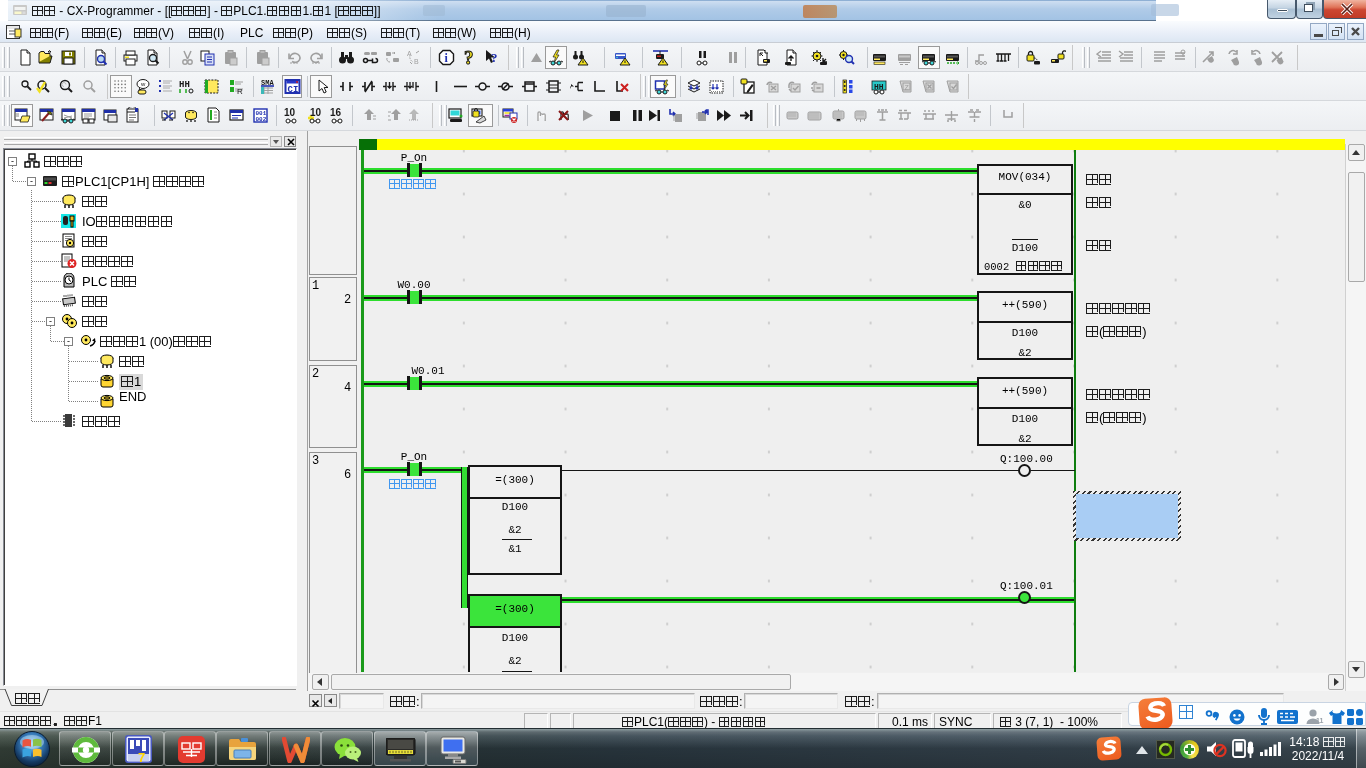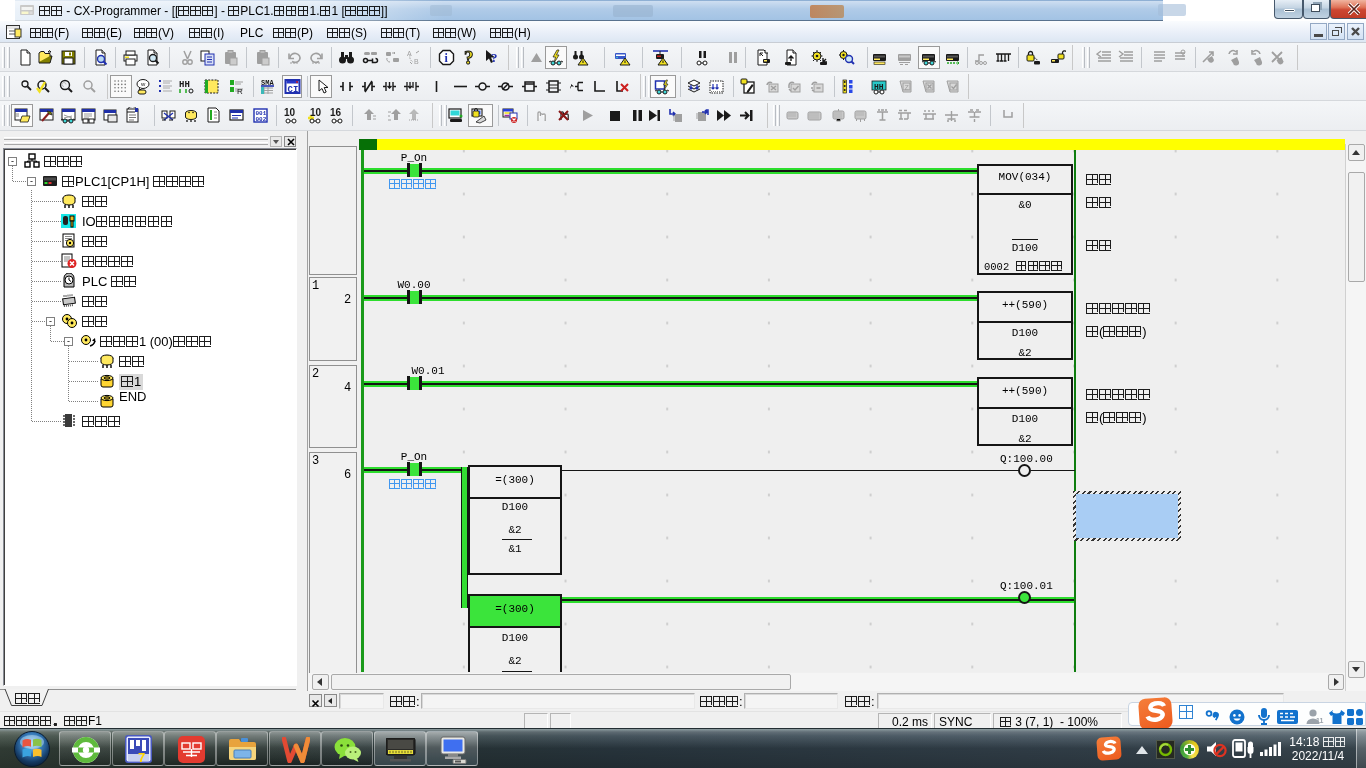--- a/index.html
+++ b/index.html
@@ -5,21 +5,21 @@
 .a{position:absolute}
 i.q{display:inline-block;width:.9em;height:.86em;vertical-align:-.07em;margin-right:.1em;opacity:.88;background:
 linear-gradient(currentColor,currentColor) 0 0/100% 1px no-repeat,
 linear-gradient(currentColor,currentColor) 0 48%/100% 1px no-repeat,
 linear-gradient(currentColor,currentColor) 0 100%/100% 1px no-repeat,
 linear-gradient(currentColor,currentColor) 0 0/1px 100% no-repeat,
 linear-gradient(currentColor,currentColor) 52% 0/1px 100% no-repeat,
 linear-gradient(currentColor,currentColor) 100% 15%/1px 85% no-repeat}
 i.qc{background:radial-gradient(circle at 30% 85%,currentColor 0 1.5px,transparent 2px)}
 
-#title{left:15px;top:0;width:1148px;height:21px;background:linear-gradient(#d2e1f2,#b0cbe8 45%,#a3c3e4);border-bottom:1px solid #58728e;box-shadow:inset 0 1px 0 #8fb0d4}
+#title{left:8px;top:0;width:1148px;height:21px;background:linear-gradient(#d2e1f2,#b0cbe8 45%,#a3c3e4);border-bottom:1px solid #58728e;box-shadow:inset 0 1px 0 #8fb0d4}
 #title .txt{left:24px;top:4px;font-size:12px;color:#000}
 .wbtn{top:0;height:19px;border:1px solid #46586c;border-top:none;border-radius:0 0 4px 4px}
 
 #menu{left:0;top:21px;width:1366px;height:22px;background:linear-gradient(#fafcfe,#e8eef8 60%,#dde7f3);border-bottom:1px solid #c8cdd4}
 #menu span{font-size:12px;color:#000;position:absolute;top:5px}
 .mdib{top:2px;width:17px;height:17px;background:linear-gradient(#eaf2fc,#d3e2f4);border:1px solid #93a8c4;color:#444;font-size:11px;text-align:center;line-height:15px}
 
 .tbrow{left:0;width:1366px;height:29px;background:linear-gradient(#f4f6f8,#eceef1);border-bottom:1px solid #d5d8dc}
 .grip{top:4px;width:3px;height:21px;border-left:1px solid #fff;border-right:1px solid #b8bcc2}
 .tsep{top:4px;width:1px;height:21px;background:#c3c7cc}
@@ -1087,22 +1087,25 @@
  <div class="a" style="left:400px;top:3px;font-size:13px"><i class="q"></i><i class="q"></i><i class="q"></i>:</div>
  <div class="field" style="left:444px;width:94px"></div>
  <div class="a" style="left:545px;top:3px;font-size:13px"><i class="q"></i><i class="q"></i>:</div>
  <div class="field" style="left:577px;width:407px"></div>
 </div>
 
 <div class="a" id="statusbar">
  <div class="a" style="left:4px;top:2px;color:#000"><i class="q"></i><i class="q"></i><i class="q"></i><i class="q"></i><i class="q qc"></i><i class="q"></i><i class="q"></i>F1</div>
  <div class="spanel" style="left:524px;width:24px"></div>
  <div class="spanel" style="left:550px;width:21px"></div>
+ <div class="spanel" style="left:573px;width:303px">
+      <span style="position:absolute;left:48px;top:1px"><i class="q"></i>PLC1(<i class="q"></i><i class="q"></i><i class="q"></i>) - <i class="q"></i><i class="q"></i><i class="q"></i><i class="q"></i></span>
+    </div>
  <div class="spanel" style="left:878px;width:54px">
-      <span style="position:absolute;right:3px;top:1px">0.2 ms</span>
+      <span style="position:absolute;right:3px;top:1px">0.1 ms</span>
     </div>
  <div class="spanel" style="left:934px;width:57px">
       <span style="position:absolute;left:4px;top:1px">SYNC</span>
     </div>
  <div class="spanel" style="left:993px;width:129px">
       <span style="position:absolute;left:6px;top:1px"><i class="q"></i> 3 (7, 1)&nbsp; - 100%</span>
     </div>
 </div>
 
 <div class="a" id="sogou">

